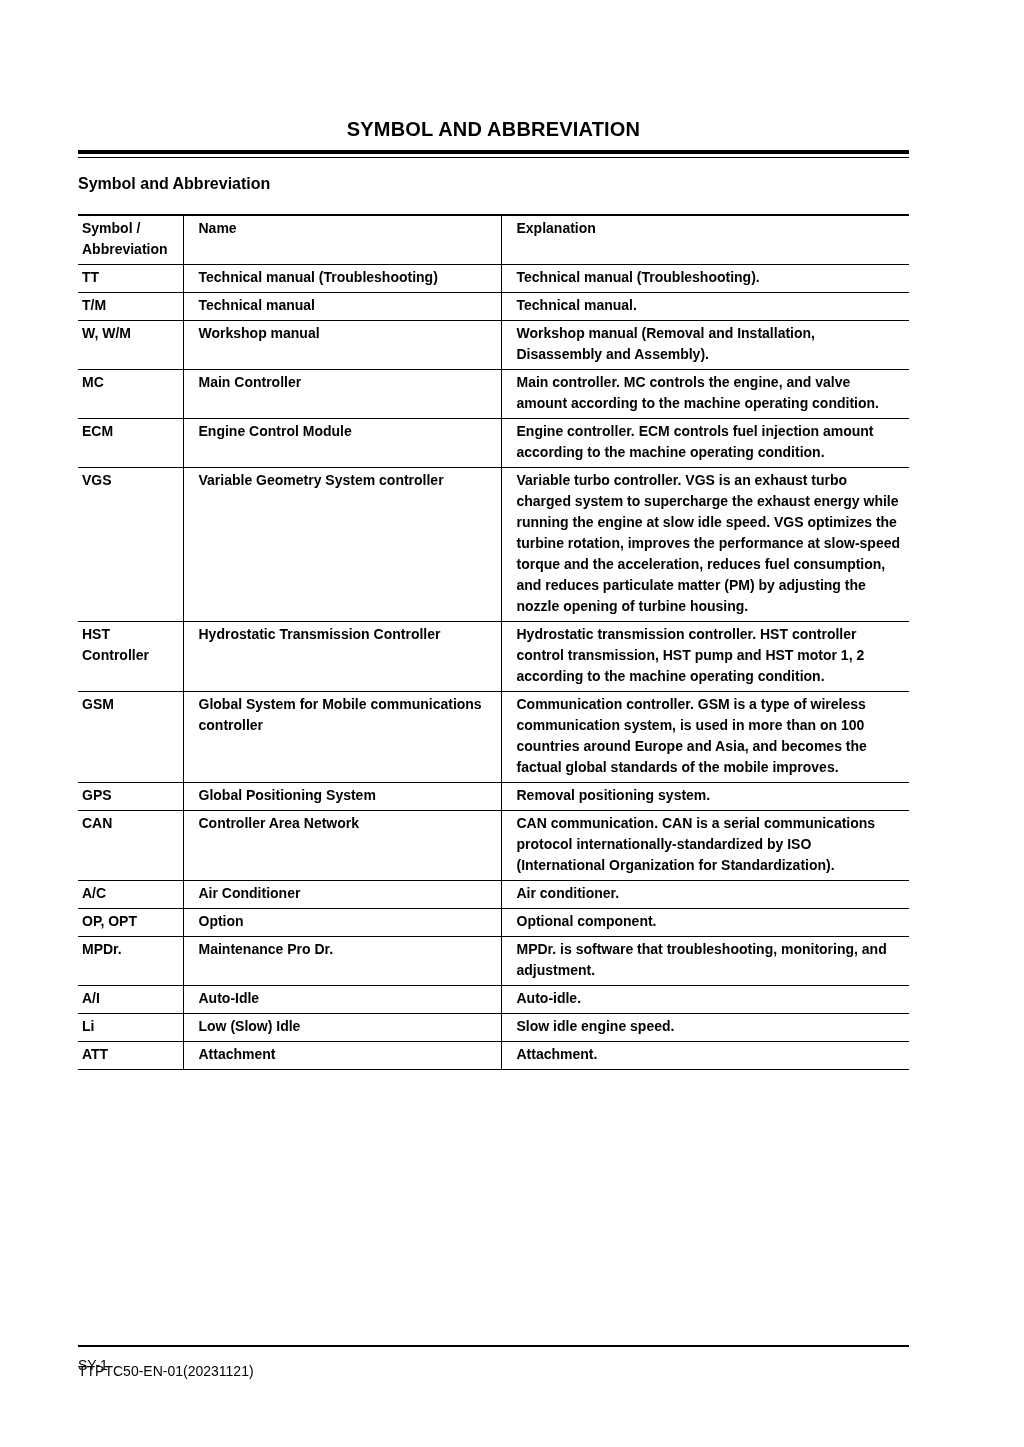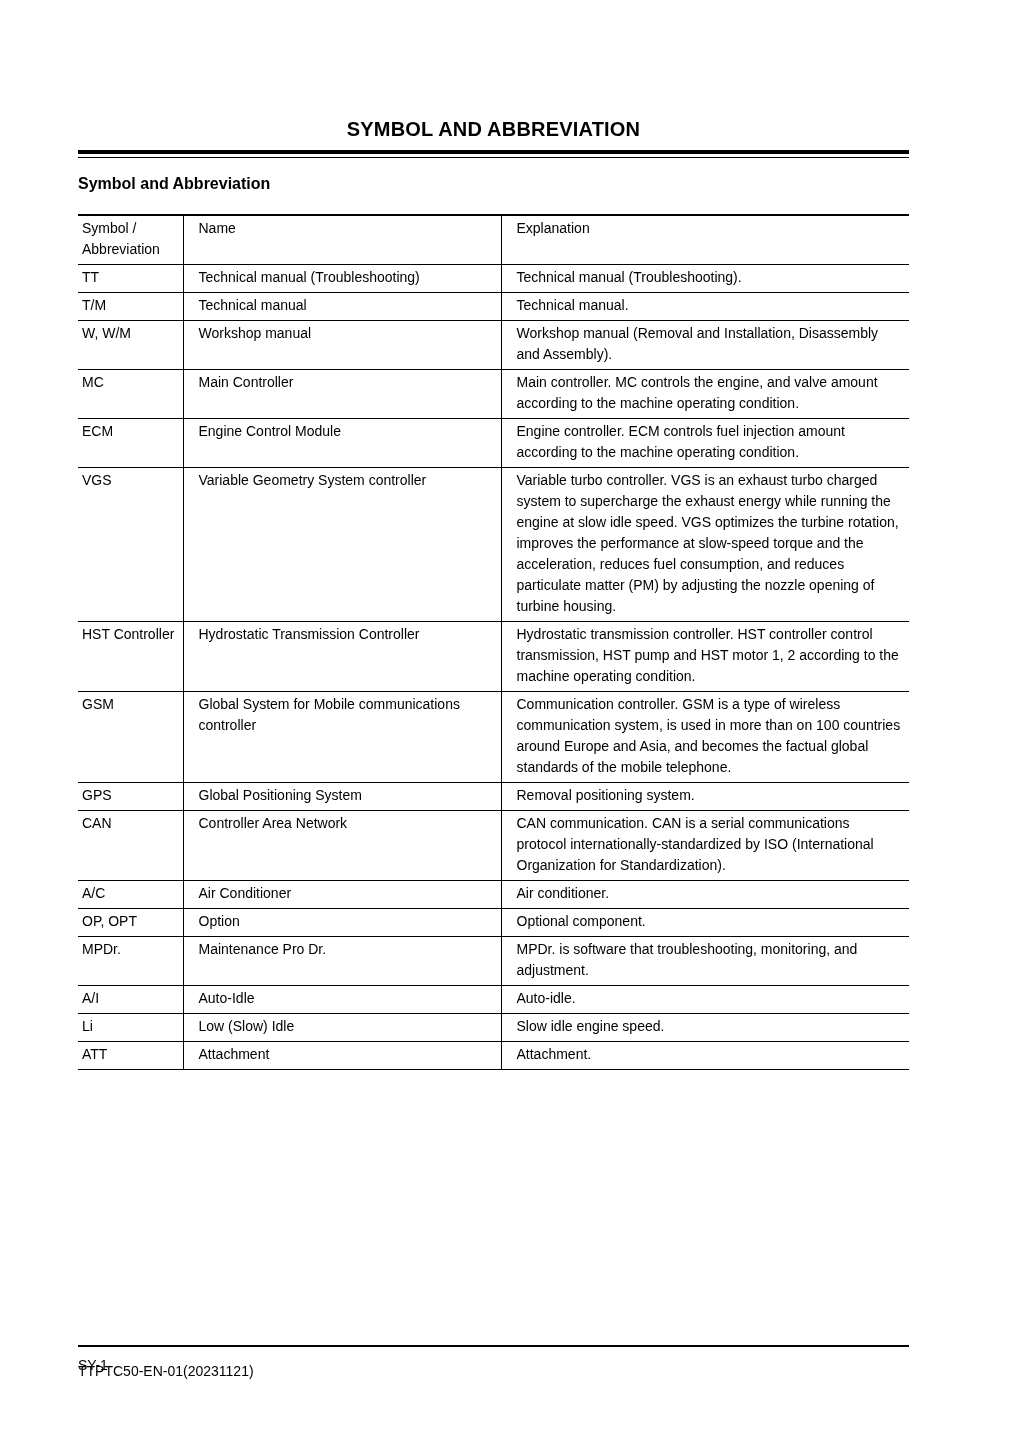--- a/index.html
+++ b/index.html
@@ -44,21 +44,21 @@
     font-size: 14px;
     line-height: 1.5;
     border-top: 2px solid #000;
     border-bottom: 1px solid #000;
   }
   table.abbr-table th,
   table.abbr-table td {
     border-bottom: 1px solid #000;
     vertical-align: top;
     text-align: left;
-    font-weight: normal;
+    font-weight: bold;
     padding: 2px 8px 4px 4px;
   }
   table.abbr-table th + th,
   table.abbr-table td + td {
     border-left: 1px solid #000;
     padding-left: 15px;
   }
   .col-symbol { width: 105px; }
   .col-name { width: 318px; }
   .col-explanation { width: auto; }
@@ -133,21 +133,21 @@
             <td class="col-explanation">Variable turbo controller. VGS is an exhaust turbo charged system to supercharge the exhaust energy while running the engine at slow idle speed. VGS optimizes the turbine rotation, improves the performance at slow-speed torque and the acceleration, reduces fuel consumption, and reduces particulate matter (PM) by adjusting the nozzle opening of turbine housing.</td>
           </tr>
           <tr>
             <td class="col-symbol">HST Controller</td>
             <td class="col-name">Hydrostatic Transmission Controller</td>
             <td class="col-explanation">Hydrostatic transmission controller. HST controller control transmission, HST pump and HST motor 1, 2 according to the machine operating condition.</td>
           </tr>
           <tr>
             <td class="col-symbol">GSM</td>
             <td class="col-name">Global System for Mobile communications controller</td>
-            <td class="col-explanation">Communication controller. GSM is a type of wireless communication system, is used in more than on 100 countries around Europe and Asia, and becomes the factual global standards of the mobile telephone.</td>
+            <td class="col-explanation">Communication controller. GSM is a type of wireless communication system, is used in more than on 100 countries around Europe and Asia, and becomes the factual global standards of the mobile improves.</td>
           </tr>
           <tr>
             <td class="col-symbol">GPS</td>
             <td class="col-name">Global Positioning System</td>
             <td class="col-explanation">Removal positioning system.</td>
           </tr>
           <tr>
             <td class="col-symbol">CAN</td>
             <td class="col-name">Controller Area Network</td>
             <td class="col-explanation">CAN communication. CAN is a serial communications protocol internationally-standardized by ISO (International Organization for Standardization).</td>

